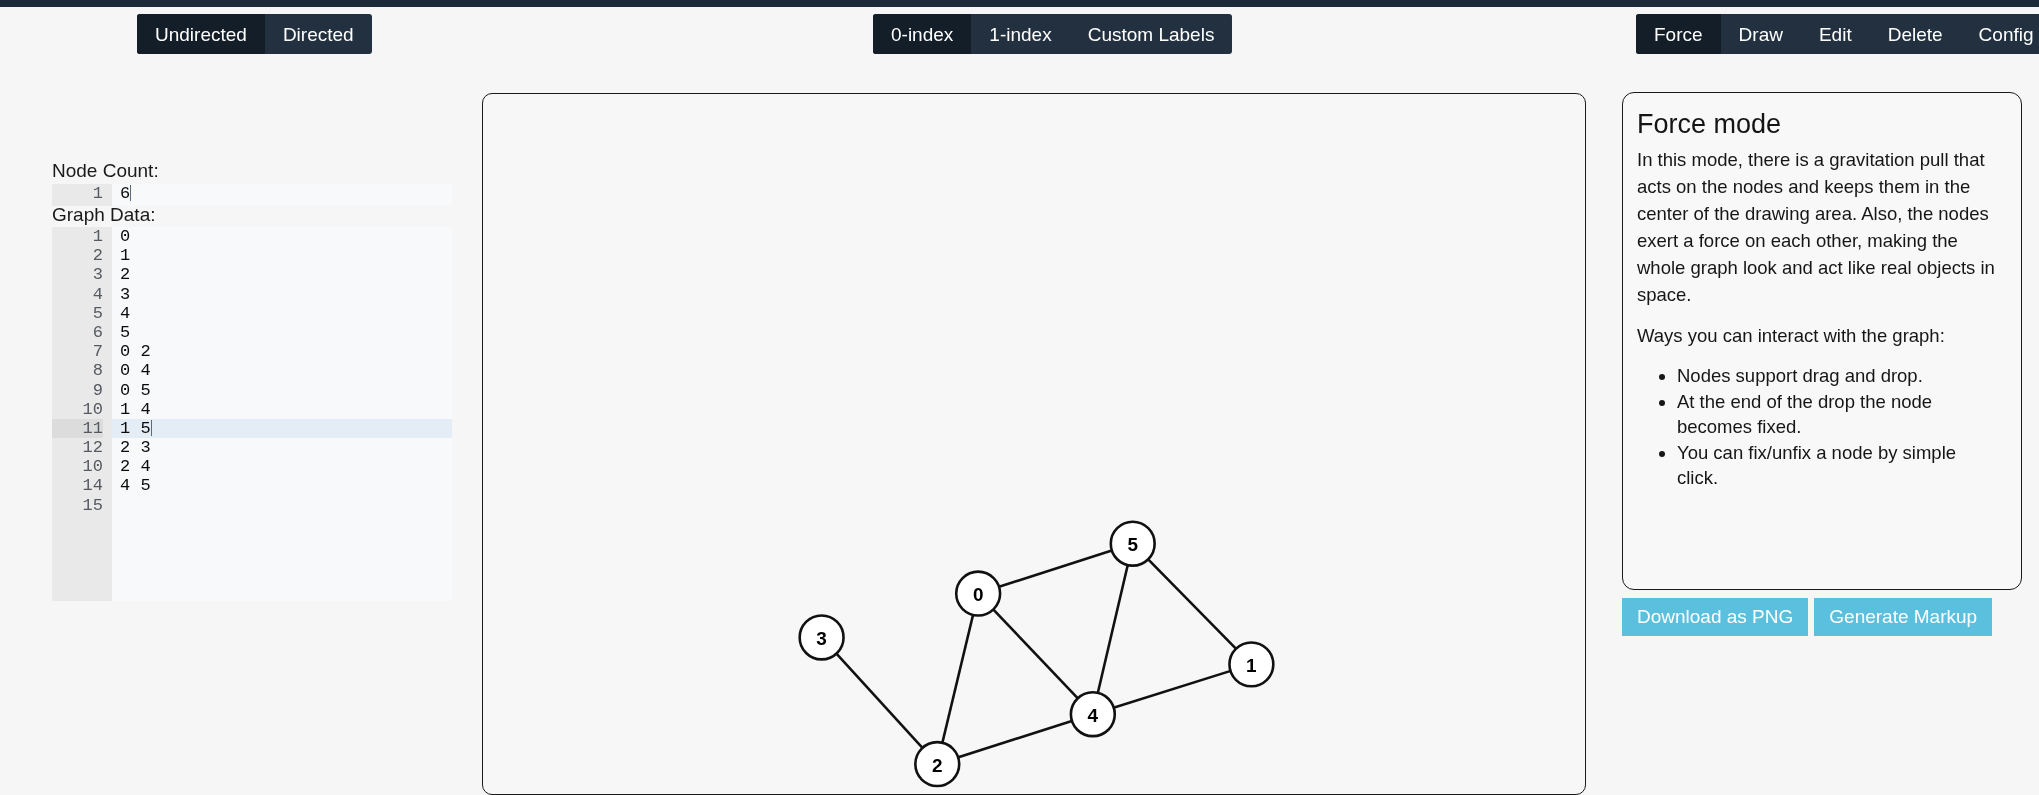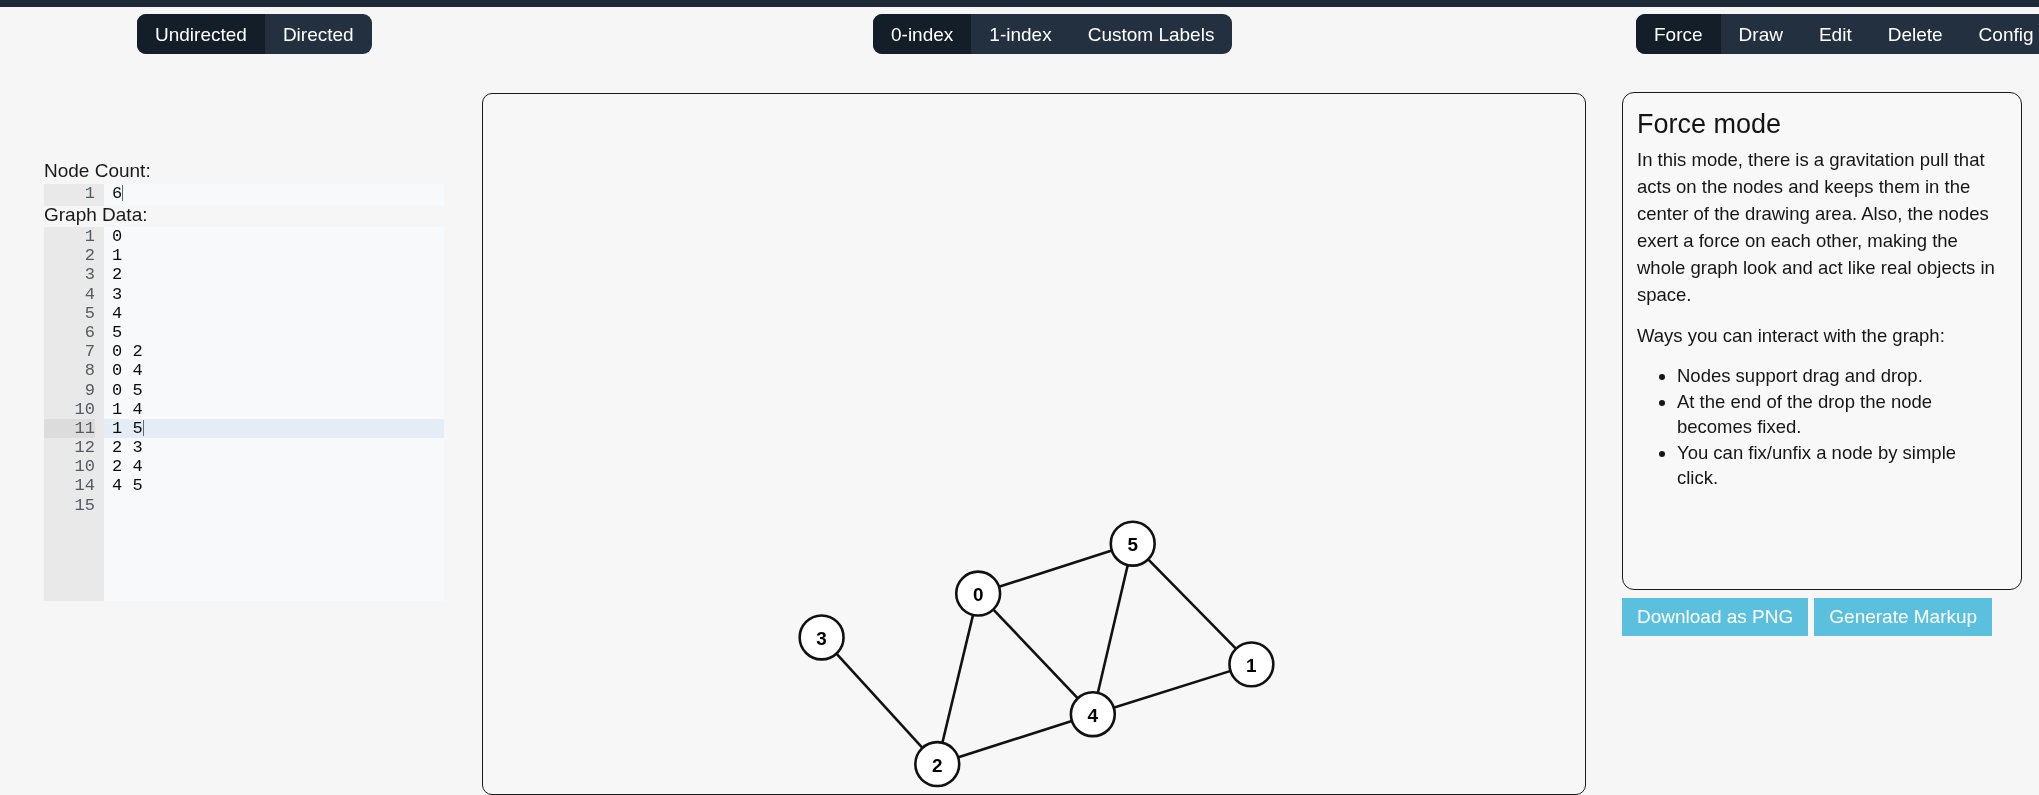--- a/index.html
+++ b/index.html
@@ -19,21 +19,21 @@
   }
   #navbar-strip {
     position: absolute; top: 0; left: 0;
     width: 2039px; height: 7px;
     background: #1d2b39;
   }
   .seg-group {
     position: absolute;
     display: flex;
     background: #22303f;
-    border-radius: 9px;
+    border-radius: 3px;
     overflow: hidden;
     height: 40px;
   }
   .seg-btn {
     display: flex; align-items: center; justify-content: center;
     height: 40px;
     padding: 0 18px;
     color: #ffffff;
     font-size: 19px;
     line-height: 1;
@@ -45,21 +45,21 @@
   }
   .seg-btn.active { background: #131e29; }
 
   #group-direction { left: 137px; top: 14px; }
   #group-index     { left: 873px; top: 14px; }
   #group-mode      { left: 1636px; top: 14px; }
 
   
   #sidebar {
     position: absolute;
-    left: 0; top: 71px;
+    left: 8px; top: 71px;
     width: 470px; height: 724px;
   }
   .side-label {
     position: absolute;
     left: 44px;
     font-size: 19px;
     color: #1a1a1a;
     white-space: nowrap;
   }
   #label-node-count { top: 89px; }

